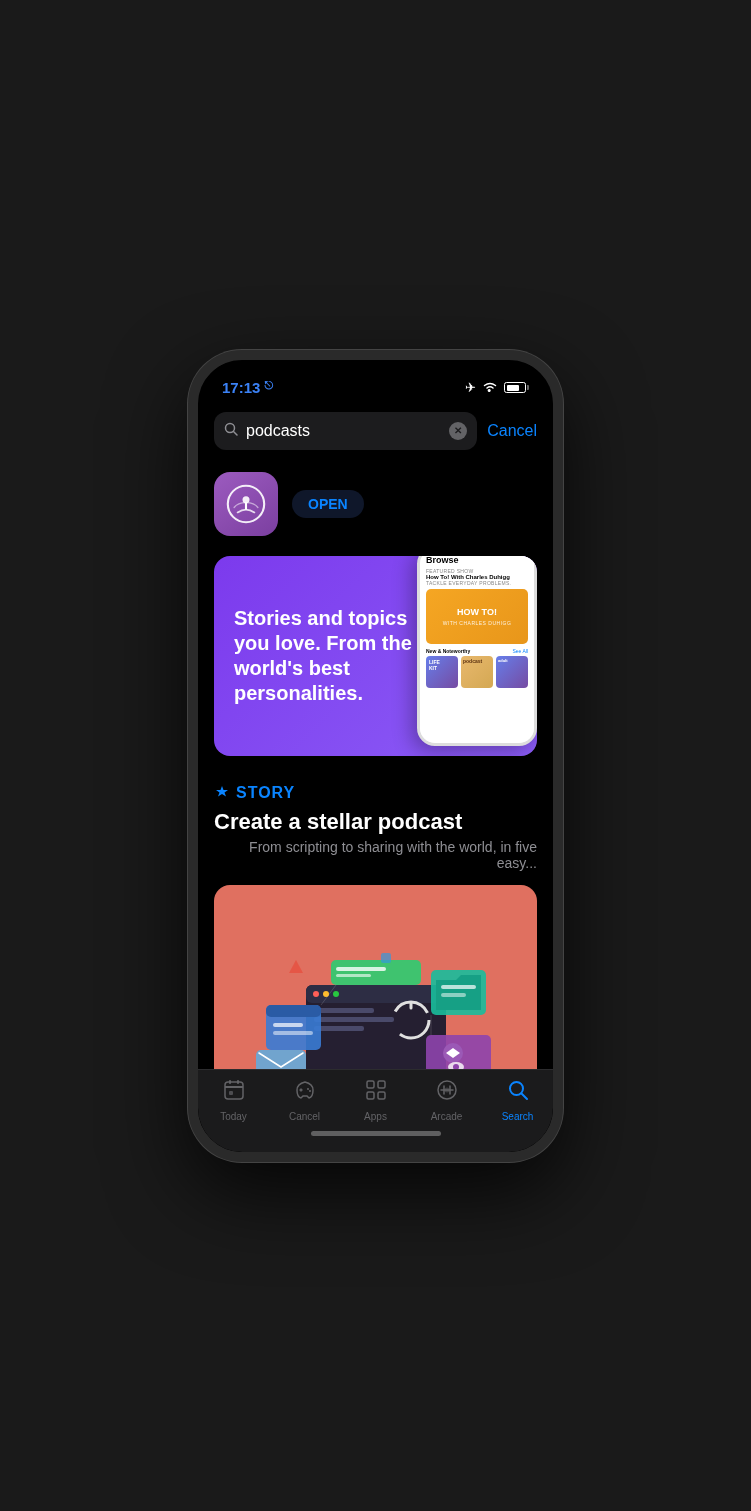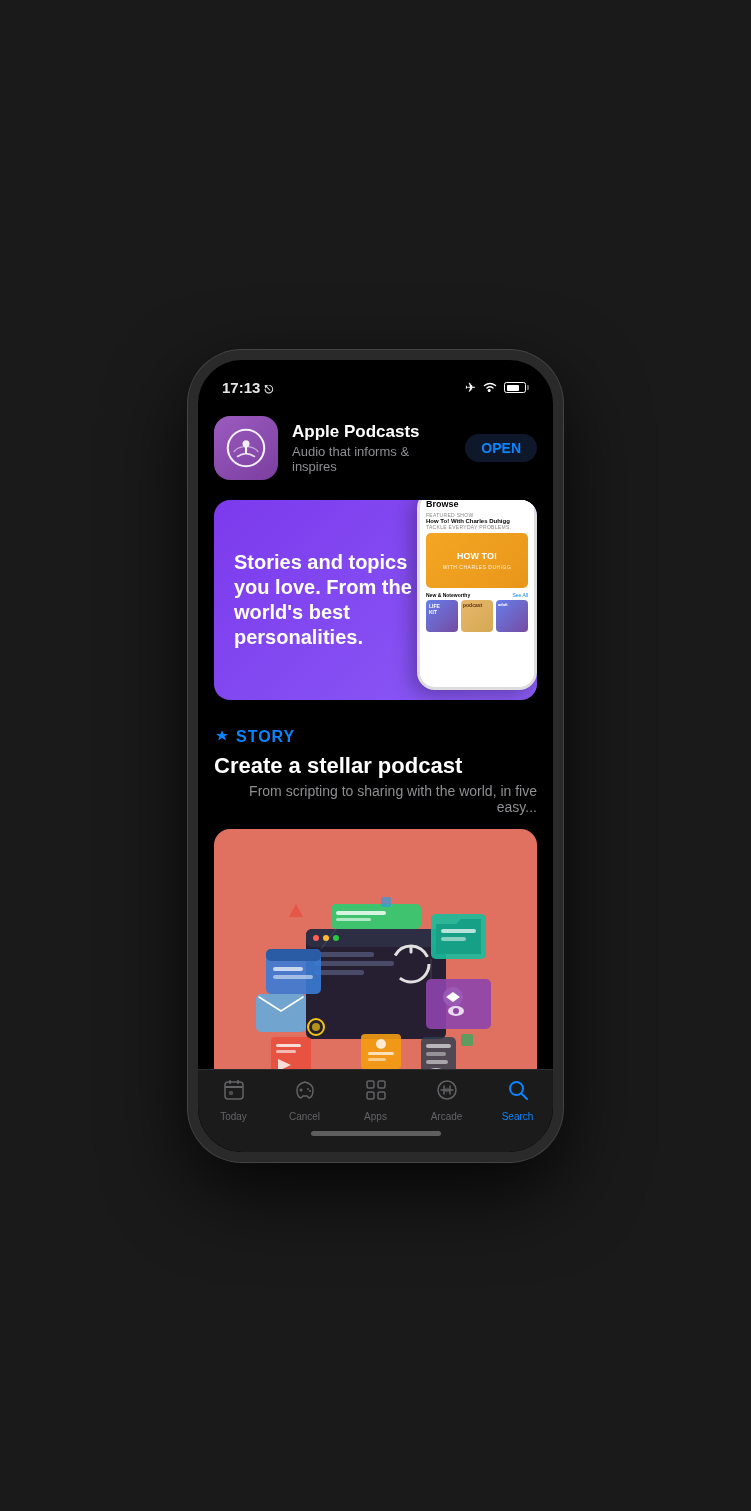--- a/index.html
+++ b/index.html
@@ -78,25 +78,25 @@
       display: flex;
       align-items: center;
       justify-content: space-between;
       padding: 12px 24px 0;
       flex-shrink: 0;
       position: relative;
       z-index: 10;
     }
 
     .status-time {
-      color: #e5e5e5;
+      color: #3b82f6;
       font-size: 15px;
       font-weight: 600;
       display: flex;
-      align-items: flex-end;
+      align-items: flex-start;
       gap: 4px;
     }
 
     .status-icons {
       display: flex;
       align-items: center;
       gap: 6px;
     }
 
     
@@ -527,36 +527,49 @@
         </span>
         <div class="battery">
           <div class="battery-body">
             <div class="battery-fill"></div>
           </div>
           <div class="battery-tip"></div>
         </div>
       </div>
     </div>
 
+    <div class="search-bar-container">
+      <div class="search-row">
+        <div class="search-bar">
+          <span class="search-icon-wrap">
+            <svg width="14" height="14" viewBox="0 0 14 14" fill="none">
+              <circle cx="6" cy="6" r="4.5" stroke="#8e8e93" stroke-width="1.5"></circle>
+              <line x1="9.5" y1="9.5" x2="13" y2="13" stroke="#8e8e93" stroke-width="1.5" stroke-linecap="round"></line>
+            </svg>
+          </span>
+          <span class="search-text">podcasts</span>
+          <div class="search-clear">
+            <span class="search-clear-x">✕</span>
+          </div>
+        </div>
+        <span class="cancel-btn">Cancel</span>
+      </div>
+    </div>
 
     <div class="content">
 
       <div class="app-result">
         <div class="app-icon app-icon-podcasts">
           <svg class="podcast-icon-svg" viewBox="0 0 60 60" fill="none" xmlns="http://www.w3.org/2000/svg">
             <circle cx="30" cy="30" r="26" stroke="white" stroke-width="3" fill="none" opacity="0.9"></circle>
             <circle cx="30" cy="24" r="5" fill="white" opacity="0.9"></circle>
             <line x1="30" y1="29" x2="30" y2="37" stroke="white" stroke-width="3" stroke-linecap="round"></line>
             <path d="M18 42 Q24 38 30 38 Q36 38 42 42" stroke="white" stroke-width="2.5" fill="none" stroke-linecap="round" opacity="0.8"></path>
             <path d="M13 35 Q18 28 30 28 Q42 28 47 35" stroke="white" stroke-width="2" fill="none" stroke-linecap="round" opacity="0.5"></path>
           </svg>
-        </div>
-        <div class="app-info">
-          <div class="app-name">Apple Podcasts</div>
-          <div class="app-subtitle">Audio that informs &amp; inspires</div>
         </div>
         <button class="open-btn">OPEN</button>
       </div>
 
       <div class="banner-card">
         <div class="banner-text-area">
           <div class="banner-title">Stories and topics you love. From the world's best personalities.</div>
         </div>
 
         <div class="mini-phone">

